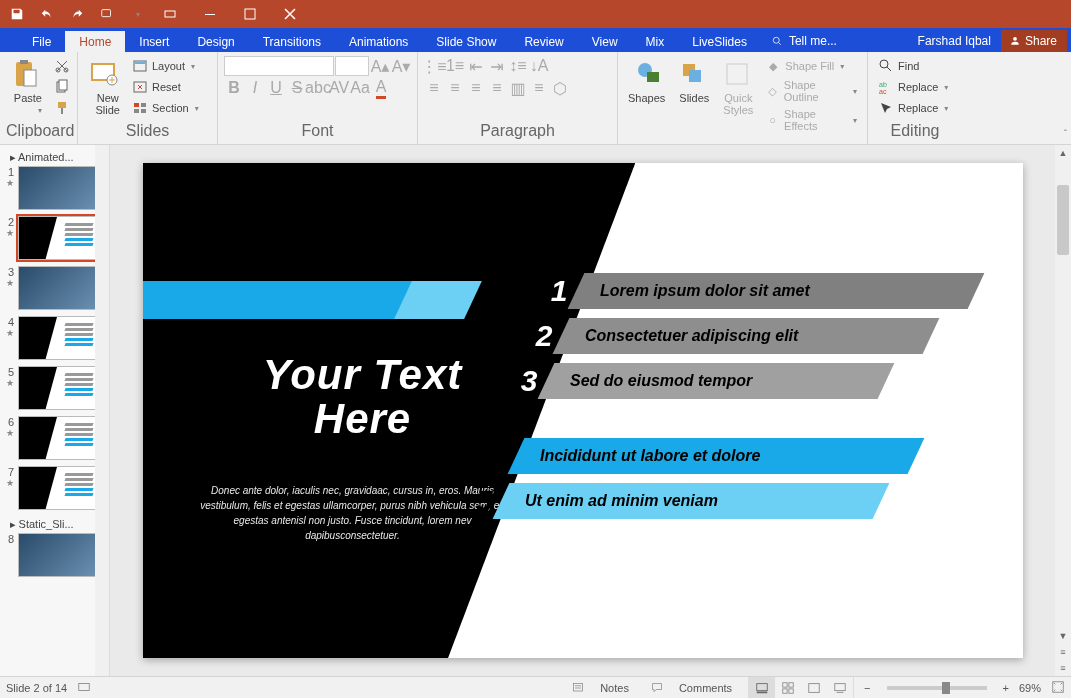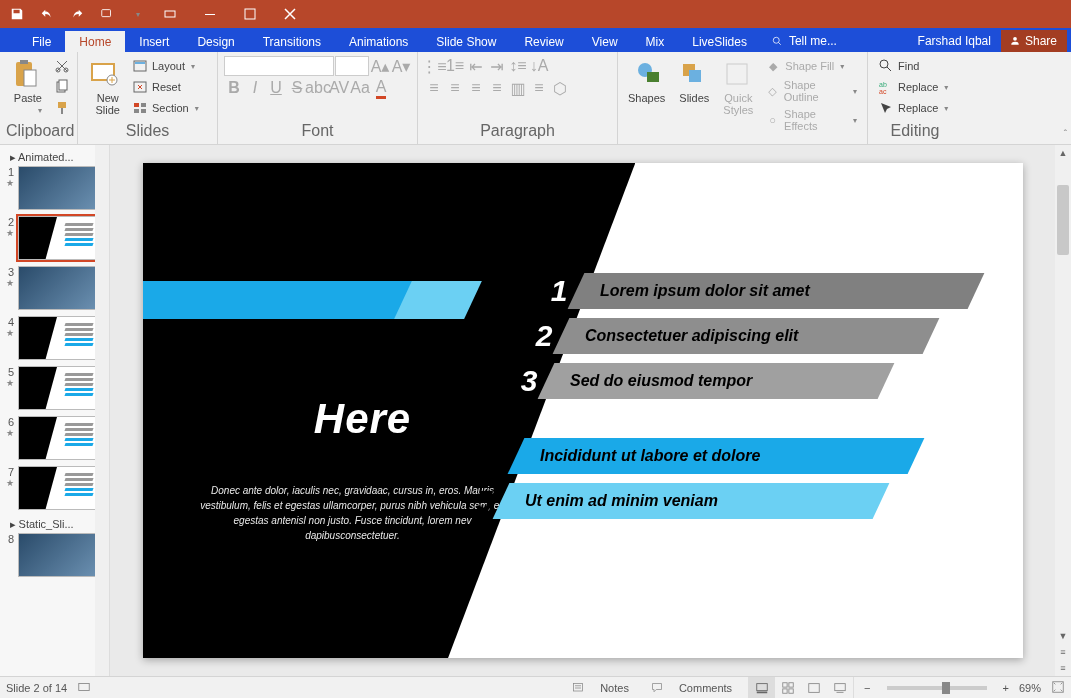--- a/index.html
+++ b/index.html
@@ -521,21 +521,21 @@
       </div>
     <div class="thumb-scroll"></div>
   </div>
 
   <div class="editor">
     <div class="slide">
       <div class="slant-left"></div>
       <div class="accent-bar"></div>
       <div class="accent-bar2"></div>
       <div class="title-big">
-        <br>
+        <span>Your Text</span><br>
         <span>Here</span>
       </div>
       <div class="body-text">
         <span>Donec ante dolor, iaculis nec, gravidaac, cursus in, eros. Mauris vestibulum, felis et egestas ullamcorper, purus nibh vehicula sem, eu egestas antenisl non justo. Fusce tincidunt, lorem nev dapibusconsectetuer.</span>
       </div>
       <div id="list-items">
           <div class="list-item" style="top: 110px; left: 395px;">
             <div class="num-lbl">1</div>
             <div class="bar" style="background:#808080;width:400px">
               <div class="bar-text" style="color:#000">Lorem ipsum dolor sit amet</div>

